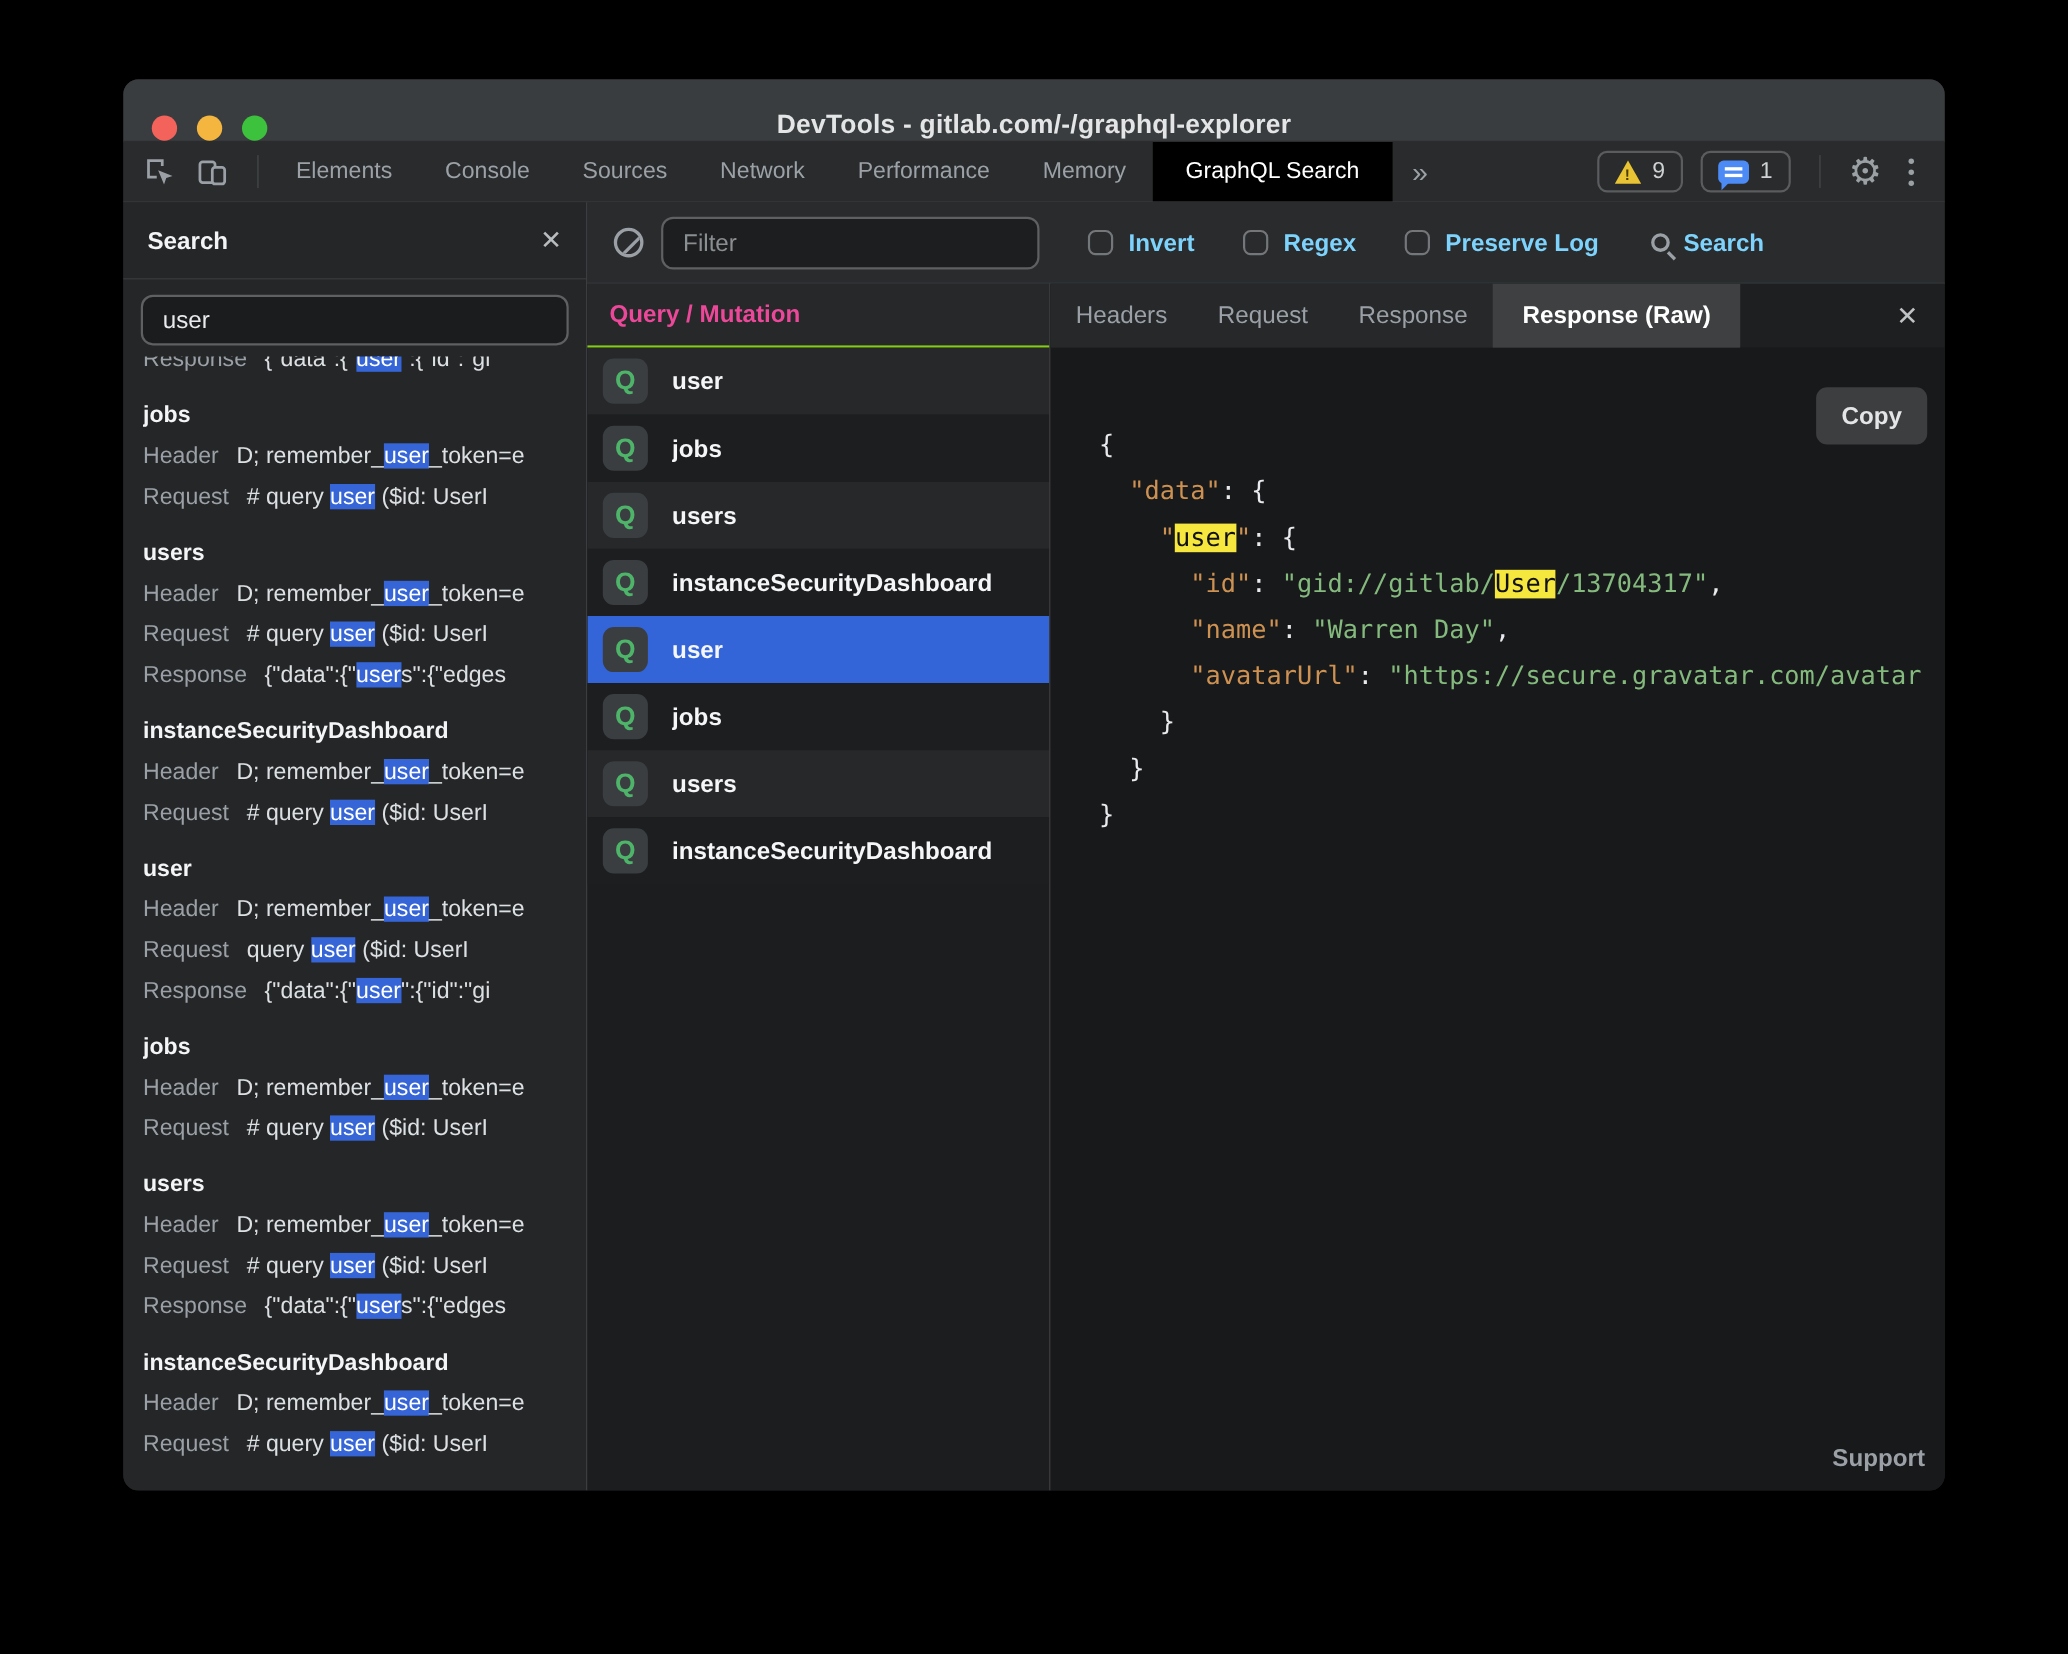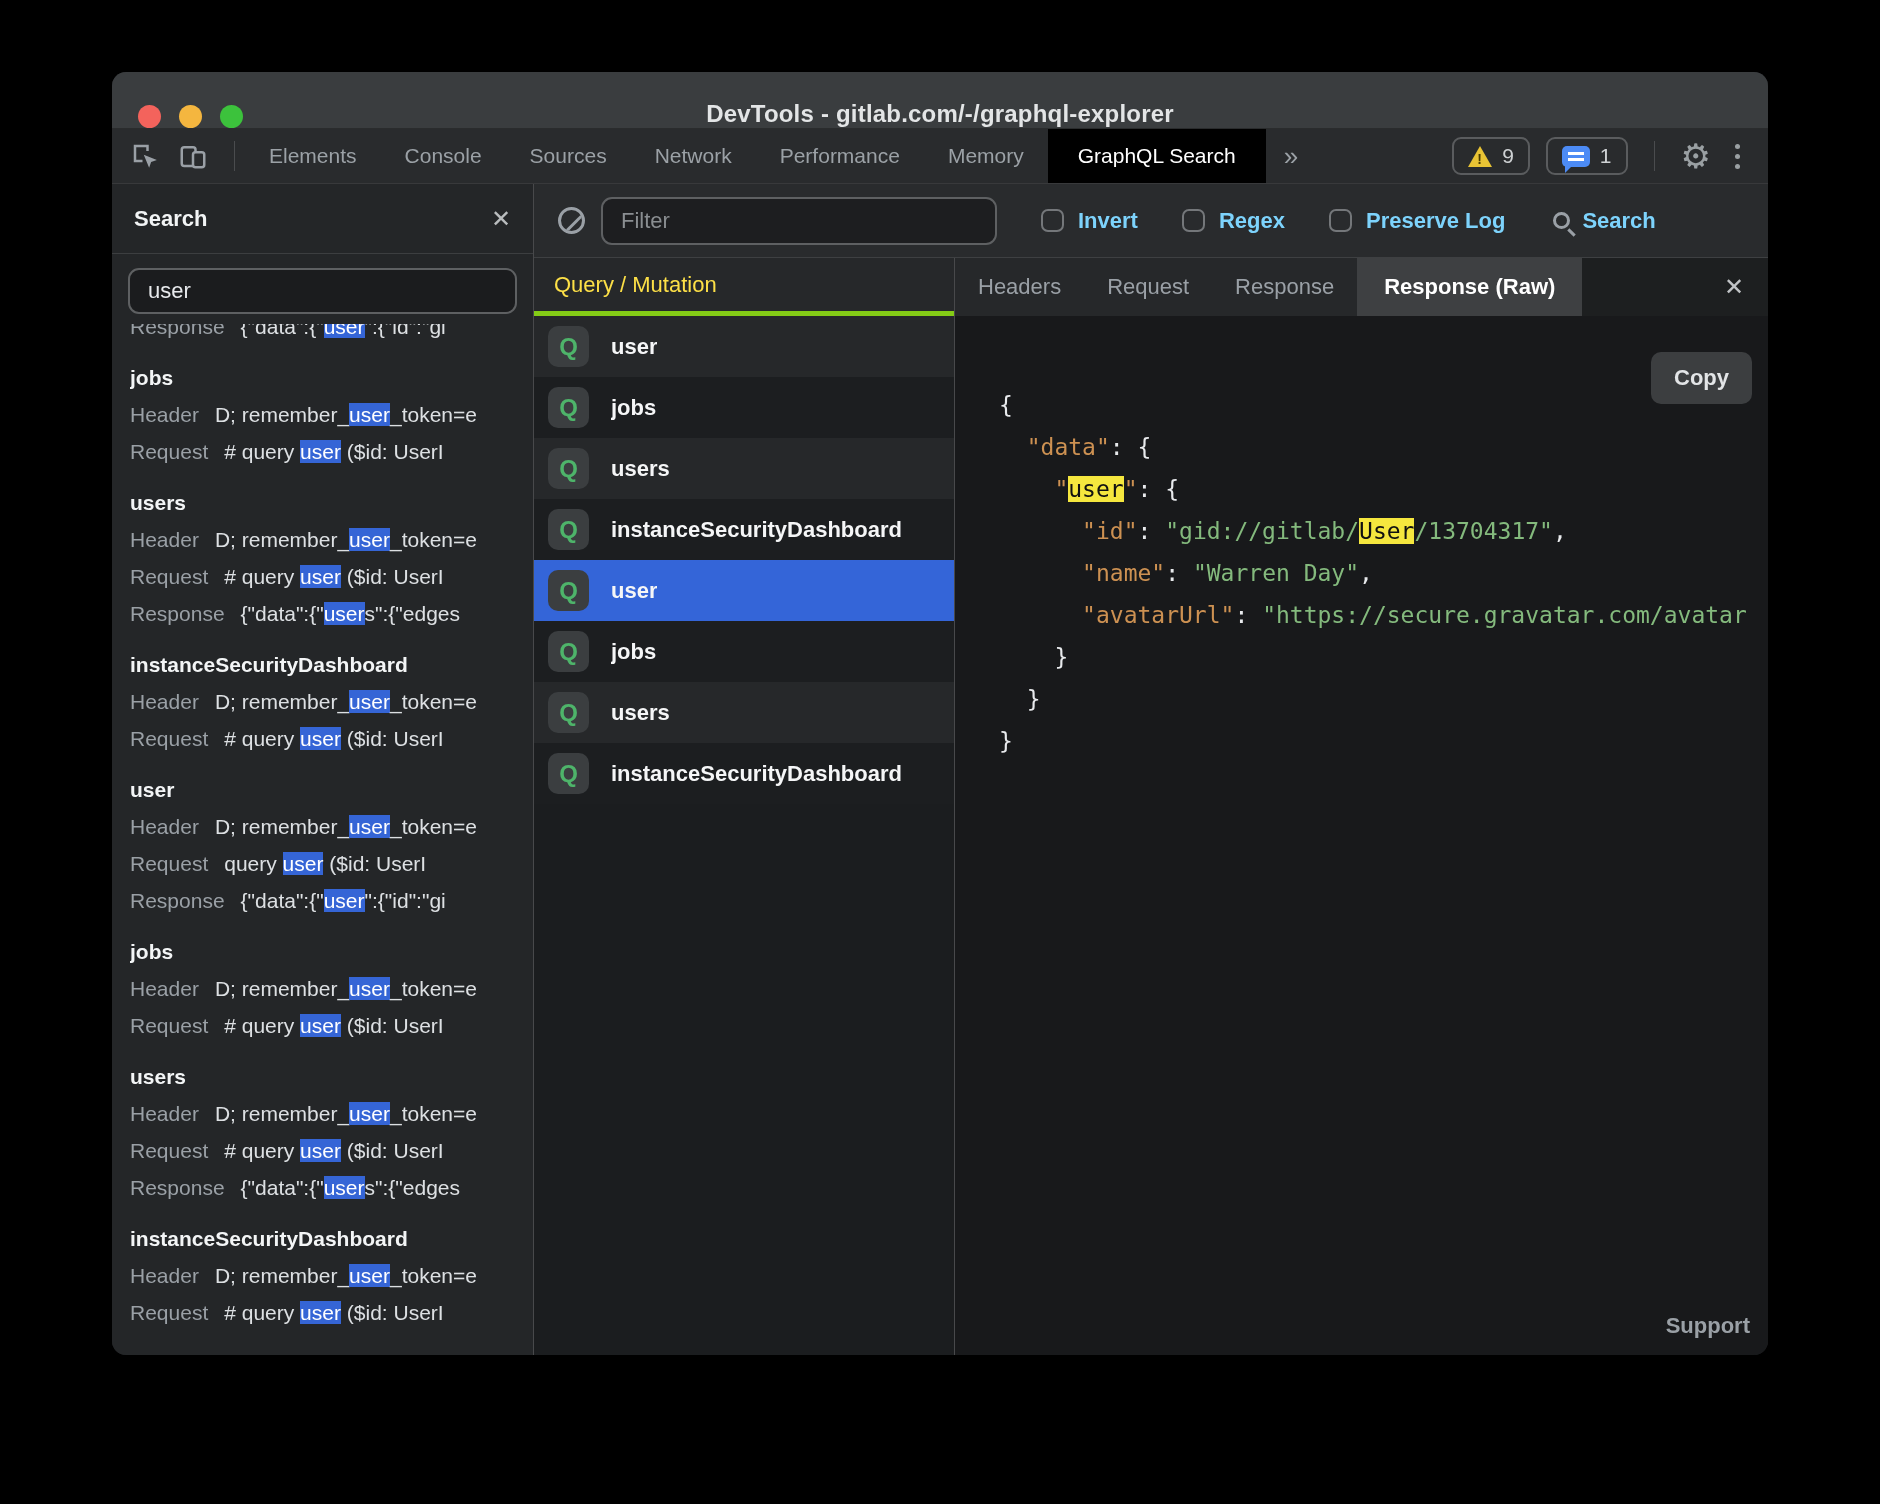--- a/index.html
+++ b/index.html
@@ -93,42 +93,42 @@
     display:flex; align-items:flex-end; }
 
   
   .right-col { flex:1; display:flex; flex-direction:column; min-width:0; }
   .filterbar { height:74px; flex:0 0 auto; background:#292b2d;
     border-bottom:1px solid #3e4042; display:flex; align-items:center; padding:0 24px; }
   .noentry { position:relative; width:27px; height:27px; border:3px solid #9aa0a6;
     border-radius:50%; flex:0 0 auto; overflow:hidden; }
   .noentry::after { content:""; position:absolute; left:50%; top:-4px; width:3px;
     height:36px; background:#9aa0a6; transform:rotate(45deg); }
-  .filter-input { width:396px; height:48px; margin-left:16px; background:#1d1e20;
+  .filter-input { width:344px; height:48px; margin-left:16px; background:#1d1e20;
     border:2px solid #5e6062; border-radius:11px; color:#e8eaed; font-size:22px;
     padding:0 18px; font-family:"Liberation Sans", sans-serif; outline:none; }
   .filter-input::placeholder { color:#8a8e91; }
   .fb-group { display:flex; align-items:center; gap:14px; margin-left:44px; }
   .checkbox { width:23px; height:23px; border:2.5px solid #74777a; border-radius:7px;
     background:transparent; flex:0 0 auto; }
   .fb-label { color:#7dd3fc; font-size:22px; font-weight:700; white-space:nowrap; }
   .fb-search { display:flex; align-items:center; gap:12px; margin-left:48px; }
   .magnifier { position:relative; width:17px; height:17px; border:3px solid #9aa0a6;
     border-radius:50%; }
   .magnifier::after { content:""; position:absolute; width:3px; height:9px;
     background:#9aa0a6; left:14px; top:13px; transform:rotate(-45deg); }
 
   .content-row { flex:1; display:flex; min-height:0; }
 
   
   .query-panel { width:420px; flex:0 0 auto; display:flex; flex-direction:column;
     background:#1b1d1f; min-height:0; }
   .qp-header { height:58px; flex:0 0 auto; background:#26282a;
-    border-bottom:5px solid #84cc16; display:flex; align-items:center; padding:0 20px;
-    color:#fde047; font-size:22px; font-weight:400; }
+    border-bottom:2px solid #84cc16; display:flex; align-items:center; padding:0 20px;
+    color:#ec4899; font-size:22px; font-weight:700; }
   .qp-list { flex:1; overflow:hidden; }
   .q-item { height:61px; display:flex; align-items:center; padding:0 14px; gap:22px; }
   .q-item.odd { background:#26282a; }
   .q-item.even { background:#1c1e20; }
   .q-item.selected { background:var(--selection_blue); }
   .q-badge { width:41px; height:41px; border-radius:10px; background:#3b3e40;
     display:flex; align-items:center; justify-content:center;
     color:var(--q_green); font-size:24px; font-weight:700; flex:0 0 auto; }
   .q-label { color:#f5f6f7; font-size:22px; font-weight:700; white-space:nowrap;
     overflow:hidden; }

